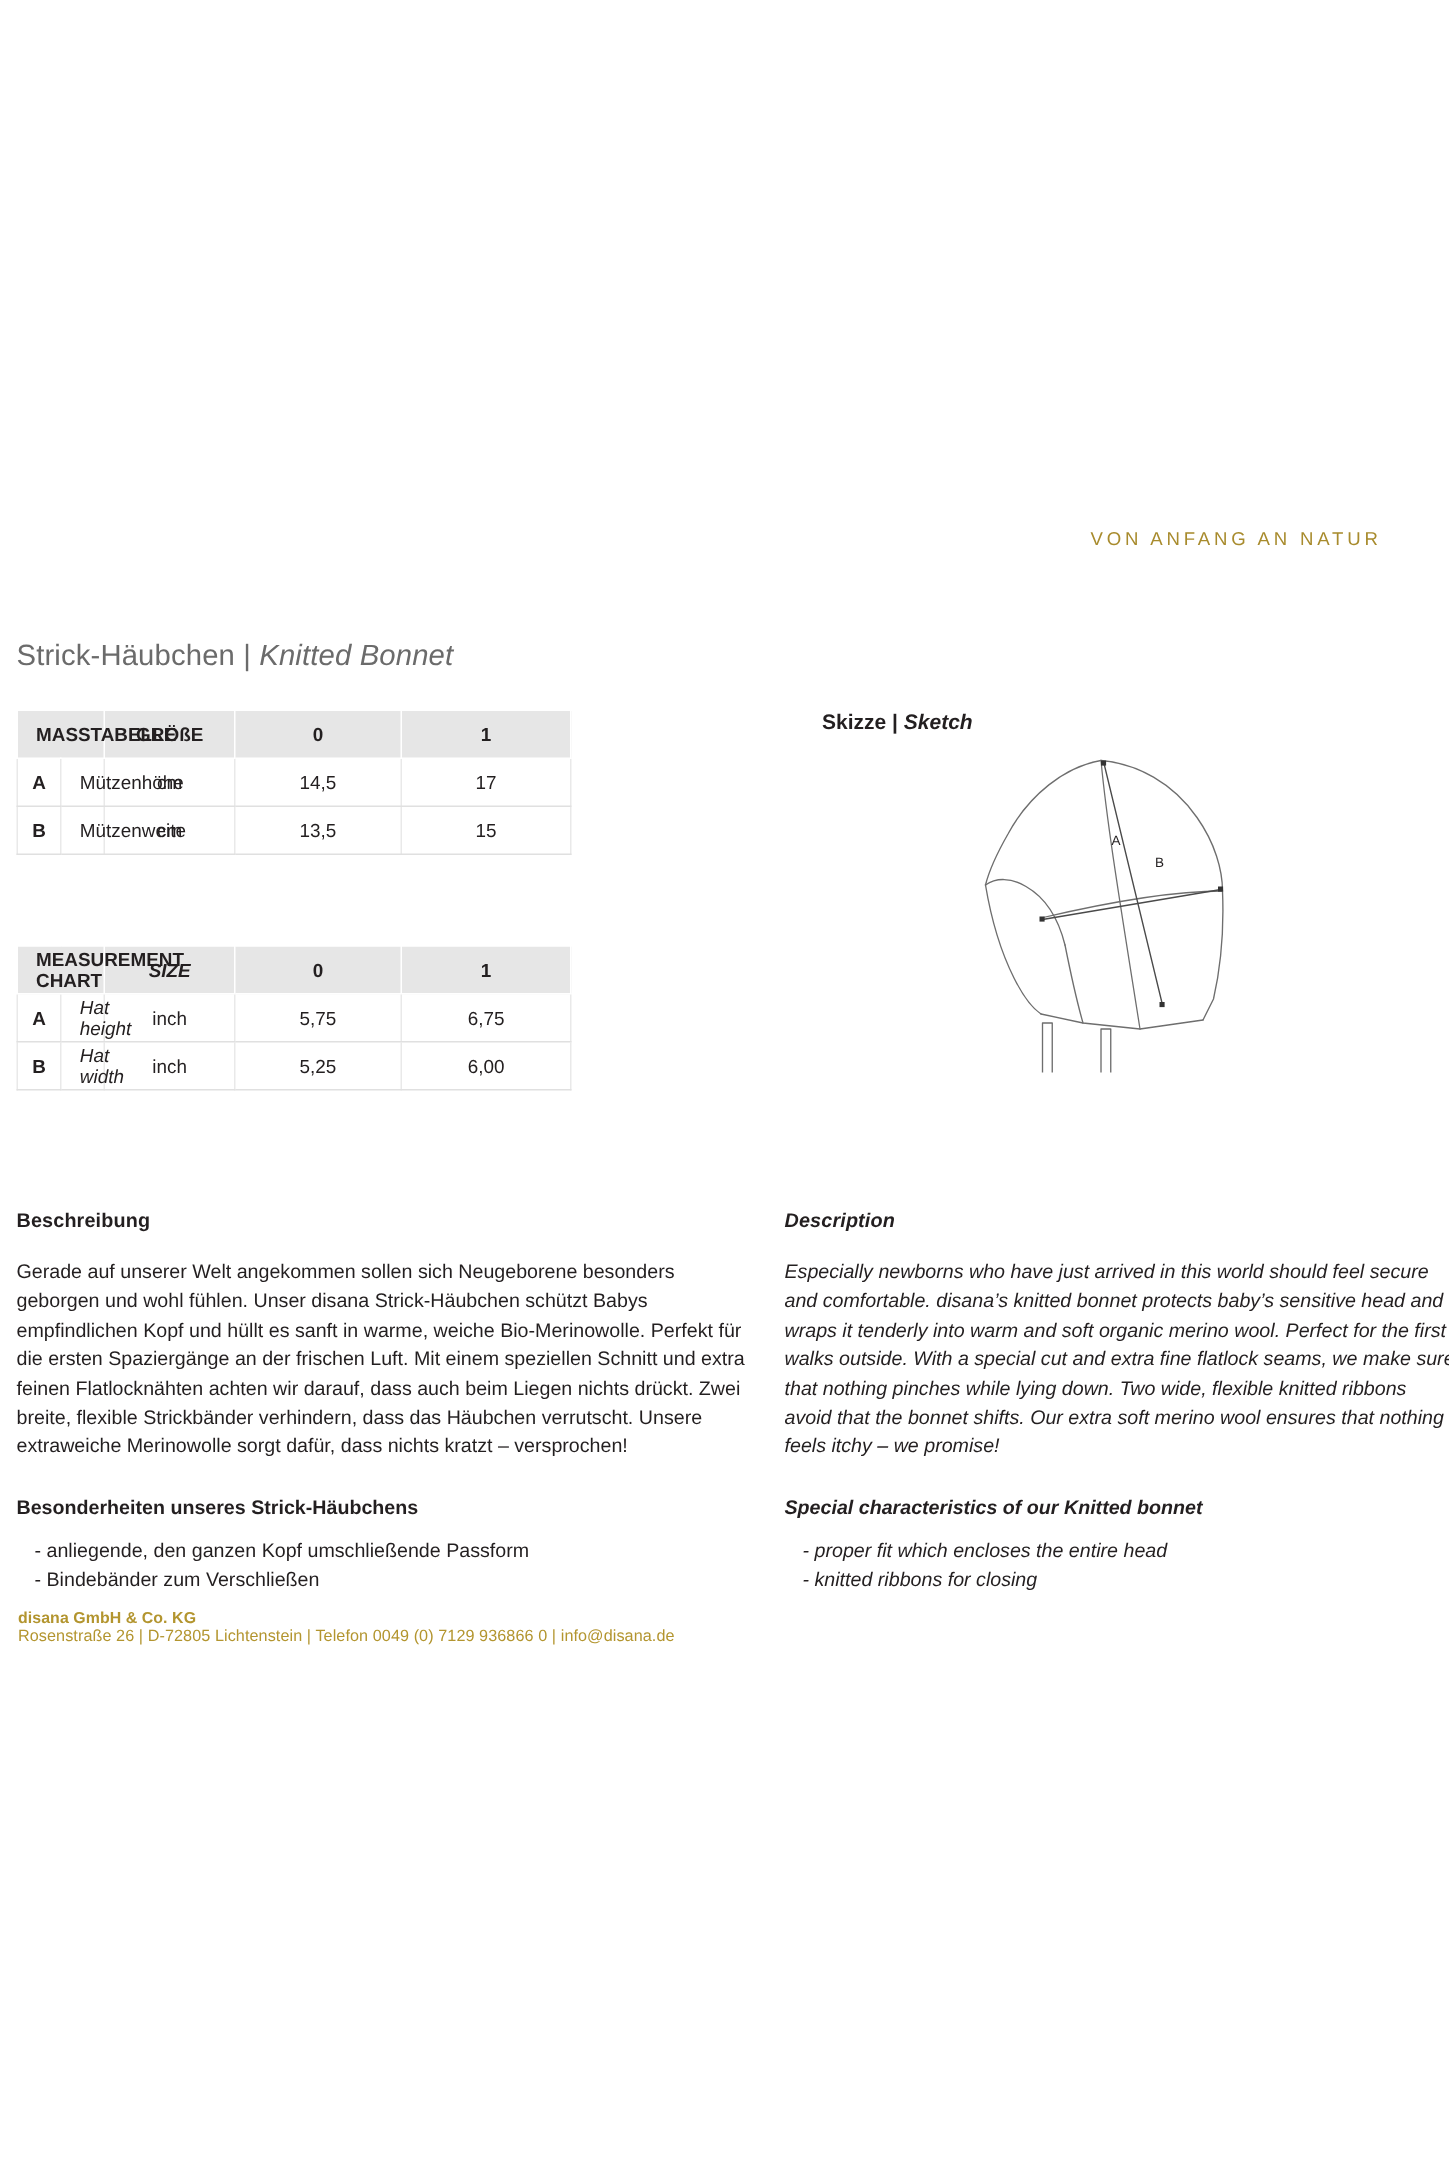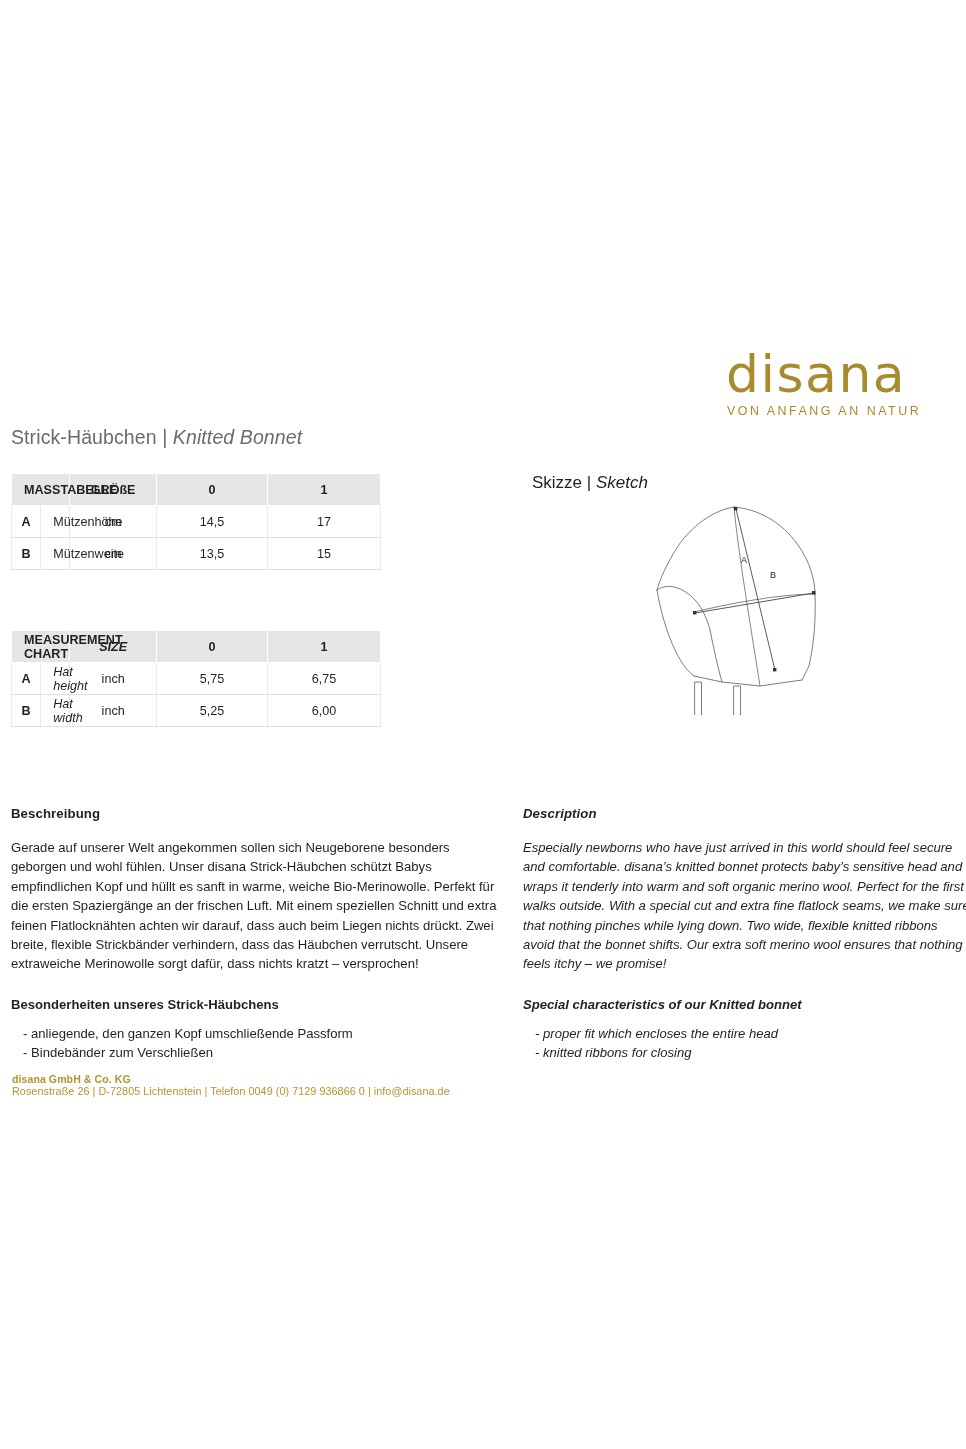--- a/index.html
+++ b/index.html
@@ -98,23 +98,23 @@
   }
   .mtable thead .h-span { text-align: left; padding-left: 12px !important; }
   .t-en td, .t-en th { font-style: italic; }
   .t-en .c-unit, .t-en .c-s0, .t-en .c-s1, .t-en .c-key { font-style: normal; }
   .t-en thead .c-unit { font-style: italic; font-weight: bold; }
   .t-en tbody .c-key { font-style: normal; }
 
   
   .sketch-title {
     position: absolute;
-    left: 532px; top: 473px;
-    font-size: 17px;
-    font-weight: normal;
+    left: 548px; top: 473px;
+    font-size: 14px;
+    font-weight: bold;
     white-space: nowrap;
   }
   .sketch-title .it { font-style: italic; }
   .sketch-wrap {
     position: absolute;
     left: 648px; top: 490px;
     width: 210px; height: 225px;
   }
   .sketch-wrap svg { display: block; width: 210px; height: 225px; }
 
@@ -166,21 +166,20 @@
   .footer-addr {
     font-size: 10.8px;
     letter-spacing: .05px;
     white-space: nowrap;
   }
 </style>
 </head>
 <body>
 
 <div class="logo-block">
-  <div class="logo-word">disana</div>
   <div class="logo-tag">VON ANFANG AN NATUR</div>
 </div>
 
 <div class="page-title"><span>Strick-Häubchen</span><span> | </span><span class="it">Knitted Bonnet</span></div>
 
 <table class="mtable t-de">
   <thead>
     <tr>
       <th class="c-key h-span" colspan="2">MASSTABELLE</th>
       <th class="c-unit">GRÖßE</th>

